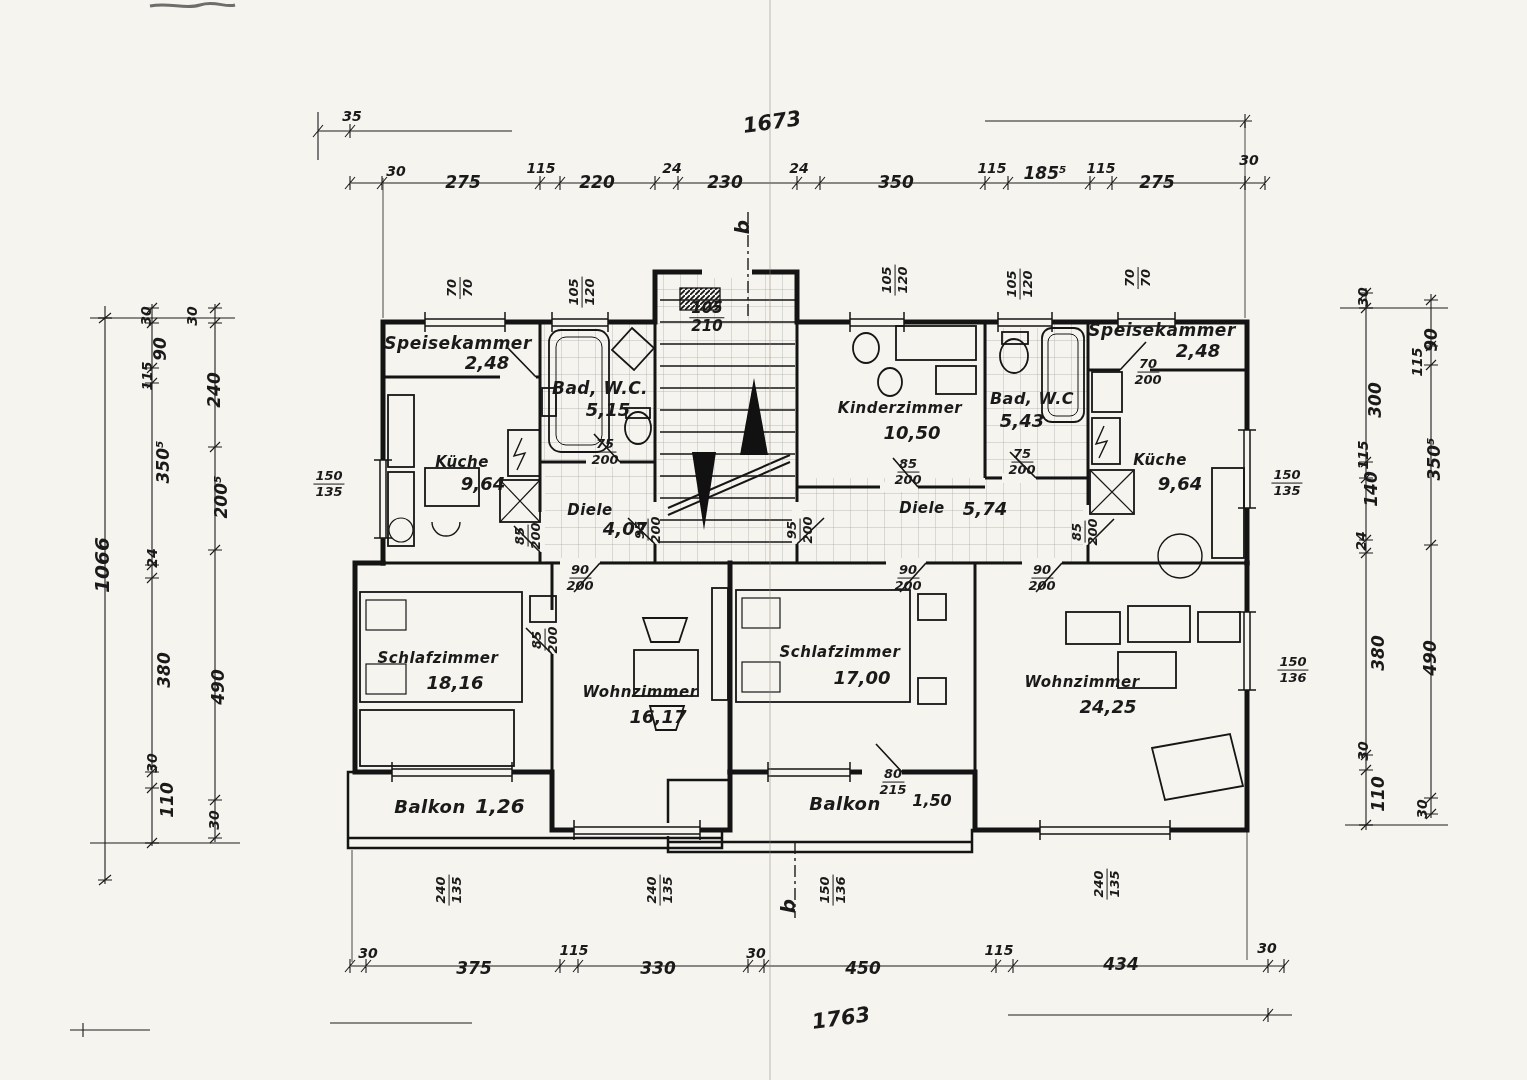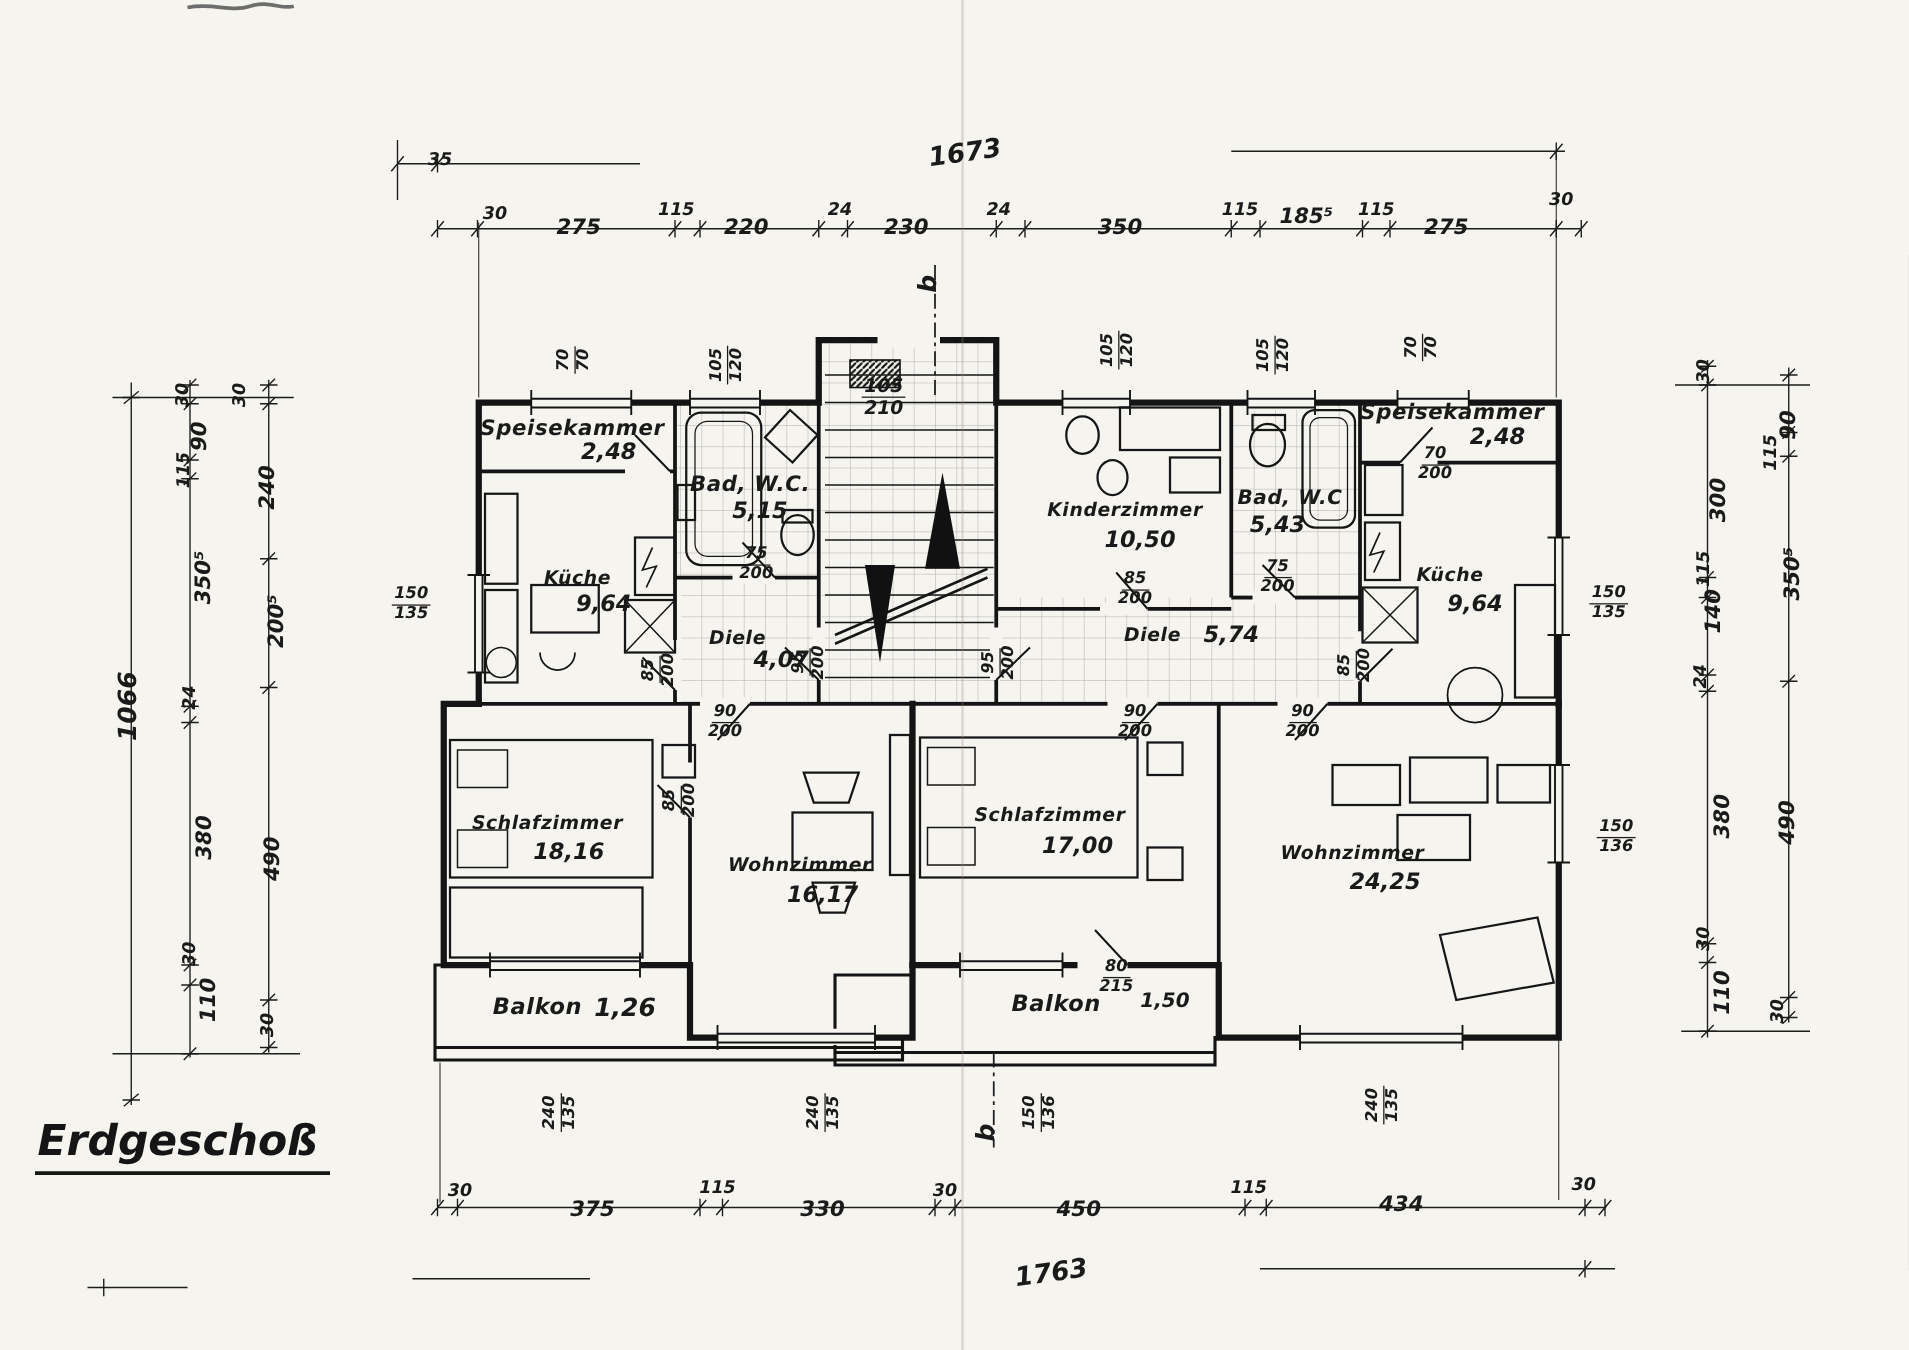--- a/index.html
+++ b/index.html
@@ -352,21 +352,21 @@
   <div class="lbl dim" style="left:597px;top:182px">220</div>
   <div class="lbl dim-s" style="left:672px;top:168px">24</div>
   <div class="lbl dim" style="left:725px;top:182px">230</div>
   <div class="lbl dim-s" style="left:799px;top:168px">24</div>
   <div class="lbl dim" style="left:896px;top:182px">350</div>
   <div class="lbl dim-s" style="left:992px;top:168px">115</div>
   <div class="lbl dim" style="left:1045px;top:173px">185⁵</div>
   <div class="lbl dim-s" style="left:1101px;top:168px">115</div>
   <div class="lbl dim" style="left:1157px;top:182px">275</div>
   <div class="lbl dim-s" style="left:1249px;top:160px">30</div>
-  <div class="lbl dim-s" style="left:352px;top:128px">35</div>
+  <div class="lbl dim-s" style="left:352px;top:116px">35</div>
   <div class="lbl ovl" style="left:772px;top:122px">1673</div>
 
   <div class="lbl dim-s" style="left:368px;top:953px">30</div>
   <div class="lbl dim" style="left:474px;top:968px">375</div>
   <div class="lbl dim-s" style="left:574px;top:950px">115</div>
   <div class="lbl dim" style="left:658px;top:968px">330</div>
   <div class="lbl dim-s" style="left:756px;top:953px">30</div>
   <div class="lbl dim" style="left:863px;top:968px">450</div>
   <div class="lbl dim-s" style="left:999px;top:950px">115</div>
   <div class="lbl dim" style="left:1121px;top:964px">434</div>
@@ -398,16 +398,15 @@
   <div class="lbl dim rot" style="left:1378px;top:794px">110</div>
   <div class="lbl dim rot" style="left:1431px;top:340px">90</div>
   <div class="lbl dim-s rot" style="left:1417px;top:362px">115</div>
   <div class="lbl dim rot" style="left:1434px;top:459px">350⁵</div>
   <div class="lbl dim rot" style="left:1430px;top:658px">490</div>
   <div class="lbl dim-s rot" style="left:1422px;top:809px">30</div>
 
   <div class="lbl marker" style="left:742px;top:227px">b</div>
   <div class="lbl marker" style="left:788px;top:906px">b</div>
 
-  <div class="title">Erdgeschoß</div>
 </div>
 
 </div>
 
 </body></html>

